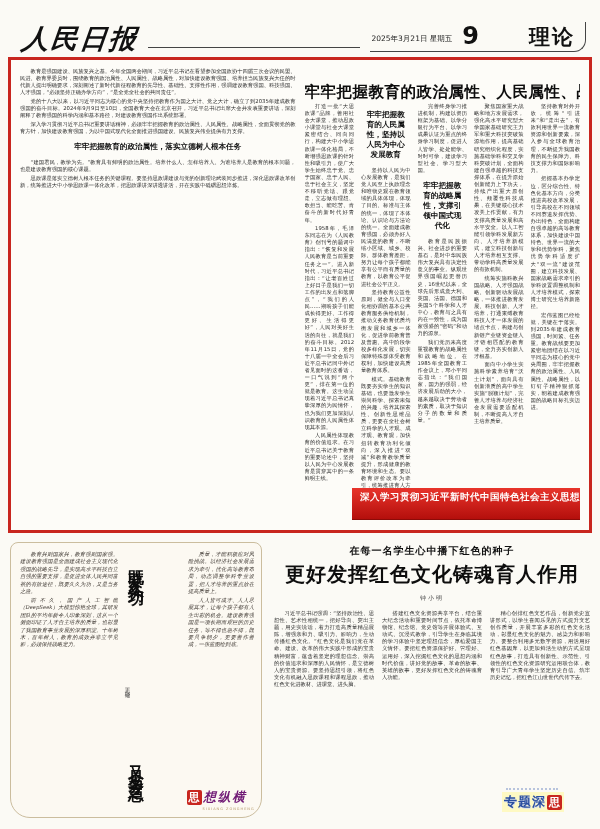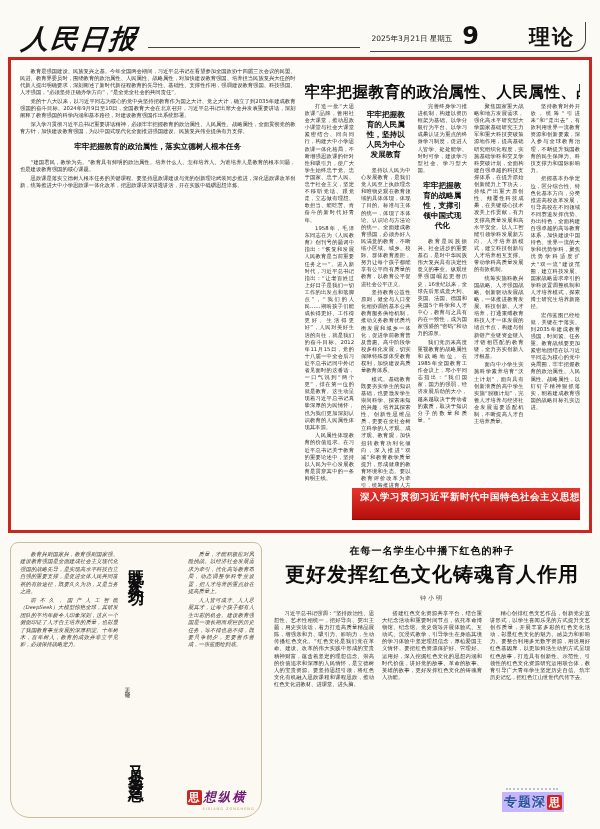--- a/index.html
+++ b/index.html
@@ -44,21 +44,21 @@
   .stamp-sx .rest{color:#701a75;font-weight:bold;font-style:italic;font-size:12.5px;letter-spacing:2px;}
   .stamp-sx .sub{position:absolute;left:18px;bottom:-4px;font-size:3.5px;color:#b59a6a;letter-spacing:1px;white-space:nowrap;}
 
   .right-art{position:relative;flex:1;overflow:hidden;padding-top:2px;}
   .r-kicker{font-size:10px;font-weight:bold;color:#111;text-align:center;letter-spacing:1px;font-family:"DejaVu Serif","Liberation Serif",serif;}
   .r-headline{font-size:20px;font-weight:bold;color:#0d0d0d;text-align:center;letter-spacing:1px;margin-top:3px;white-space:nowrap;font-family:Liberation Mono, monospace;}
   .r-author{font-size:6px;color:#444;text-align:center;margin:6px 0 7px 0;letter-spacing:2px;}
   .r-cols{display:flex;gap:8px;height:196px;overflow:hidden;}
   .rcol{flex:1;overflow:hidden;font-size:5.3px;line-height:7.1px;color:#2d2d2d;text-align:justify;}
   .rcol3{padding-bottom:30px;}
-  .stamp-zt{position:absolute;right:26px;bottom:6px;display:flex;align-items:center;gap:1px;background:#c4b5fd;padding:1px 2px;}
+  .stamp-zt{position:absolute;right:26px;bottom:6px;display:flex;align-items:center;gap:1px;background:#fef9c3;padding:1px 2px;}
   .stamp-zt .deco{position:absolute;top:-4px;left:4px;width:52px;border-top:2px dotted #b8c4dd;}
   .stamp-zt .prefix{color:#2b4fa0;font-weight:bold;font-size:13px;letter-spacing:1px;text-shadow:0.5px 0.5px 0 #d8dff0;}
   .stamp-zt .box{width:15px;height:15px;background:#c8261f;color:#fff;font-size:11px;line-height:15px;text-align:center;border-radius:2px;font-weight:bold;}
 </style>
 </head>
 <body>
 
 <div class="page">
 
   <div class="masthead">

